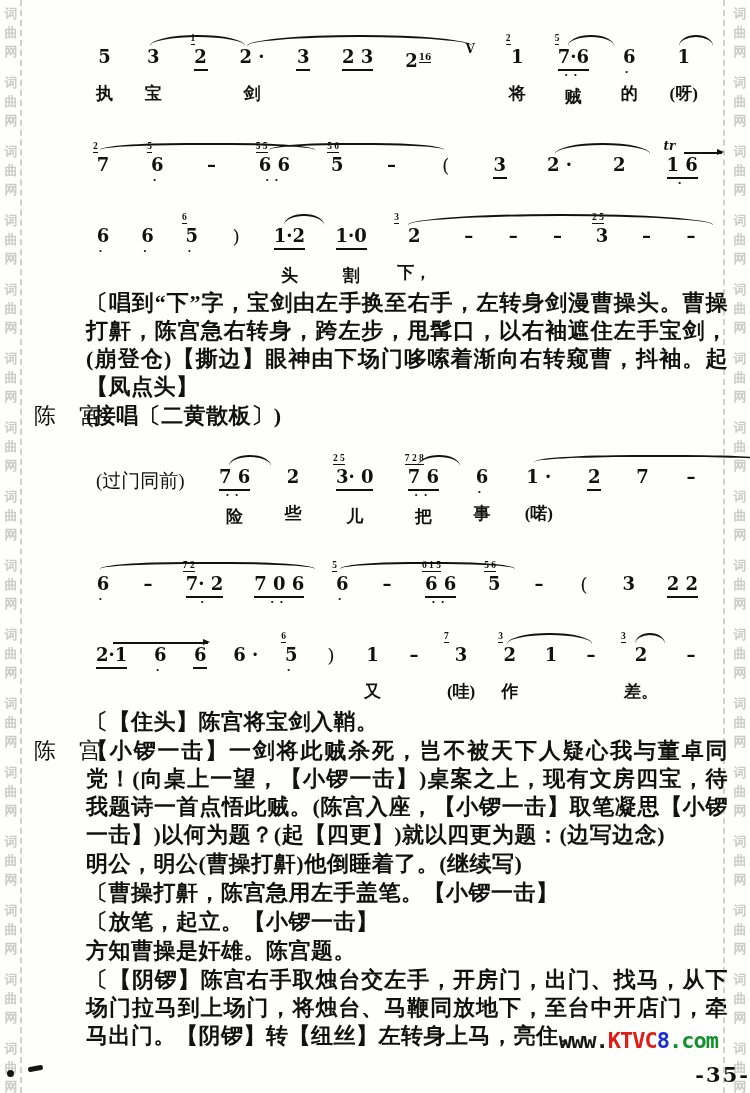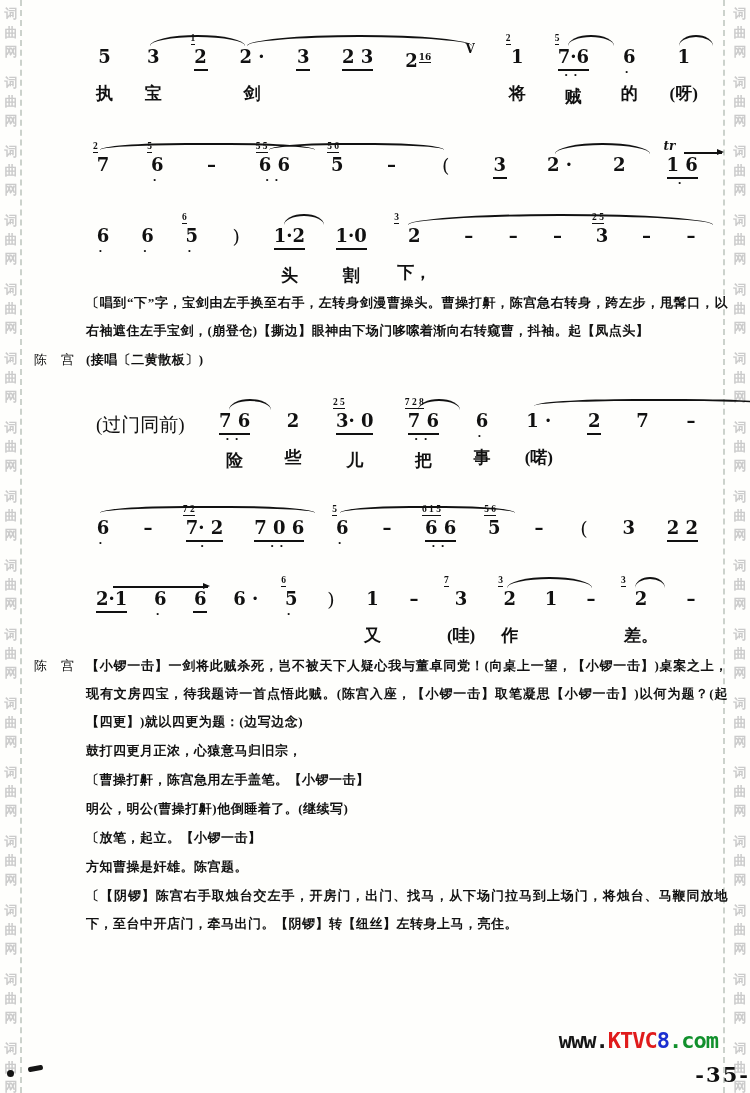--- a/index.html
+++ b/index.html
@@ -32,21 +32,21 @@
   .arc{position:absolute;top:3px;left:32%;height:9px;border-top:2px solid #111;
        border-radius:50% 50% 0 0 / 100% 100% 0 0;}
   .arc.flat{height:5px;border-radius:40% 40% 0 0 / 100% 100% 0 0;}
   .gl{position:absolute;top:12px;left:55%;border-top:2px solid #111;}
   .gl:after{content:"";position:absolute;right:-2px;top:-5px;border-left:7px solid #111;
             border-top:3px solid transparent;border-bottom:3px solid transparent;}
   .cell.paren .note{font-weight:400;font-size:19px;}
   .cell.breath .note{font-size:12px;transform:translateY(-8px);}
   .prefix{padding-top:16px;font-size:19px;font-weight:400;white-space:nowrap;}
   
-  .para{position:relative;margin:1px 22px 1px 86px;font-size:13px;line-height:28px;
+  .para{position:relative;margin:1px 22px 1px 86px;font-size:22px;line-height:28px;
         font-weight:700;text-align:justify;letter-spacing:0.5px;}
   .speaker{position:absolute;left:-52px;top:0;font-weight:400;white-space:pre;}
   
   .pagenum{position:absolute;left:0;right:0;bottom:6px;text-align:right;
            font-family:"DejaVu Serif",serif;font-weight:700;font-size:21px;letter-spacing:2px;z-index:3;padding-left:16px;}
   .sitewm{position:absolute;right:32px;bottom:40px;font-family:"DejaVu Sans Mono",monospace;
           font-weight:800;font-size:22px;letter-spacing:-1px;z-index:3;}
   .speck{position:absolute;background:#151515;z-index:3;}
   .speck.s1{left:7px;bottom:16px;width:7px;height:7px;border-radius:50%;}
   .speck.s2{left:28px;bottom:22px;width:15px;height:5px;transform:rotate(-10deg);border-radius:2px;}
@@ -614,24 +614,24 @@
             <div class="dots"></div>
             <div class="lyric">差。</div>
           </div>
           <div class="cell dash">
             <div class="note">–</div>
             <div class="dots"></div>
             <div class="lyric"></div>
           </div>
         </div>
       </div>
+      <div class="para"><span>〔【住头】陈宫将宝剑入鞘。</span></div>
       <div class="para"><span class="speaker">陈　宫</span><span>【小锣一击】一剑将此贼杀死，岂不被天下人疑心我与董卓同党！(向桌上一望，【小锣一击】)桌案之上，现有文房四宝，待我题诗一首点悟此贼。(陈宫入座，【小锣一击】取笔凝思【小锣一击】)以何为题？(起【四更】)就以四更为题：(边写边念)</span></div>
-      <div class="para"><span>鼓打四更月正浓，心猿意马归旧宗，</span></div>
+      <div class="para"><span>明公，明公(曹操打鼾)他倒睡着了。(继续写)</span></div>
       <div class="para"><span>〔曹操打鼾，陈宫急用左手盖笔。【小锣一击】</span></div>
-      <div class="para"><span>明公，明公(曹操打鼾)他倒睡着了。(继续写)</span></div>
       <div class="para"><span>〔放笔，起立。【小锣一击】</span></div>
       <div class="para"><span>方知曹操是奸雄。陈宫题。</span></div>
       <div class="para"><span>〔【阴锣】陈宫右手取烛台交左手，开房门，出门、找马，从下场门拉马到上场门，将烛台、马鞭同放地下，至台中开店门，牵马出门。【阴锣】转【纽丝】左转身上马，亮住。</span></div>
     </div>
 
   <div class="pagenum">-35-</div>
   <div class="sitewm"><span style="color: rgb(22, 22, 22);">www.</span><span style="color: rgb(224, 27, 27);">KTVC</span><span style="color: rgb(27, 47, 208);">8</span><span style="color: rgb(17, 144, 44);">.com</span></div>
 
   <div class="speck s1"></div>
   <div class="speck s2"></div>

